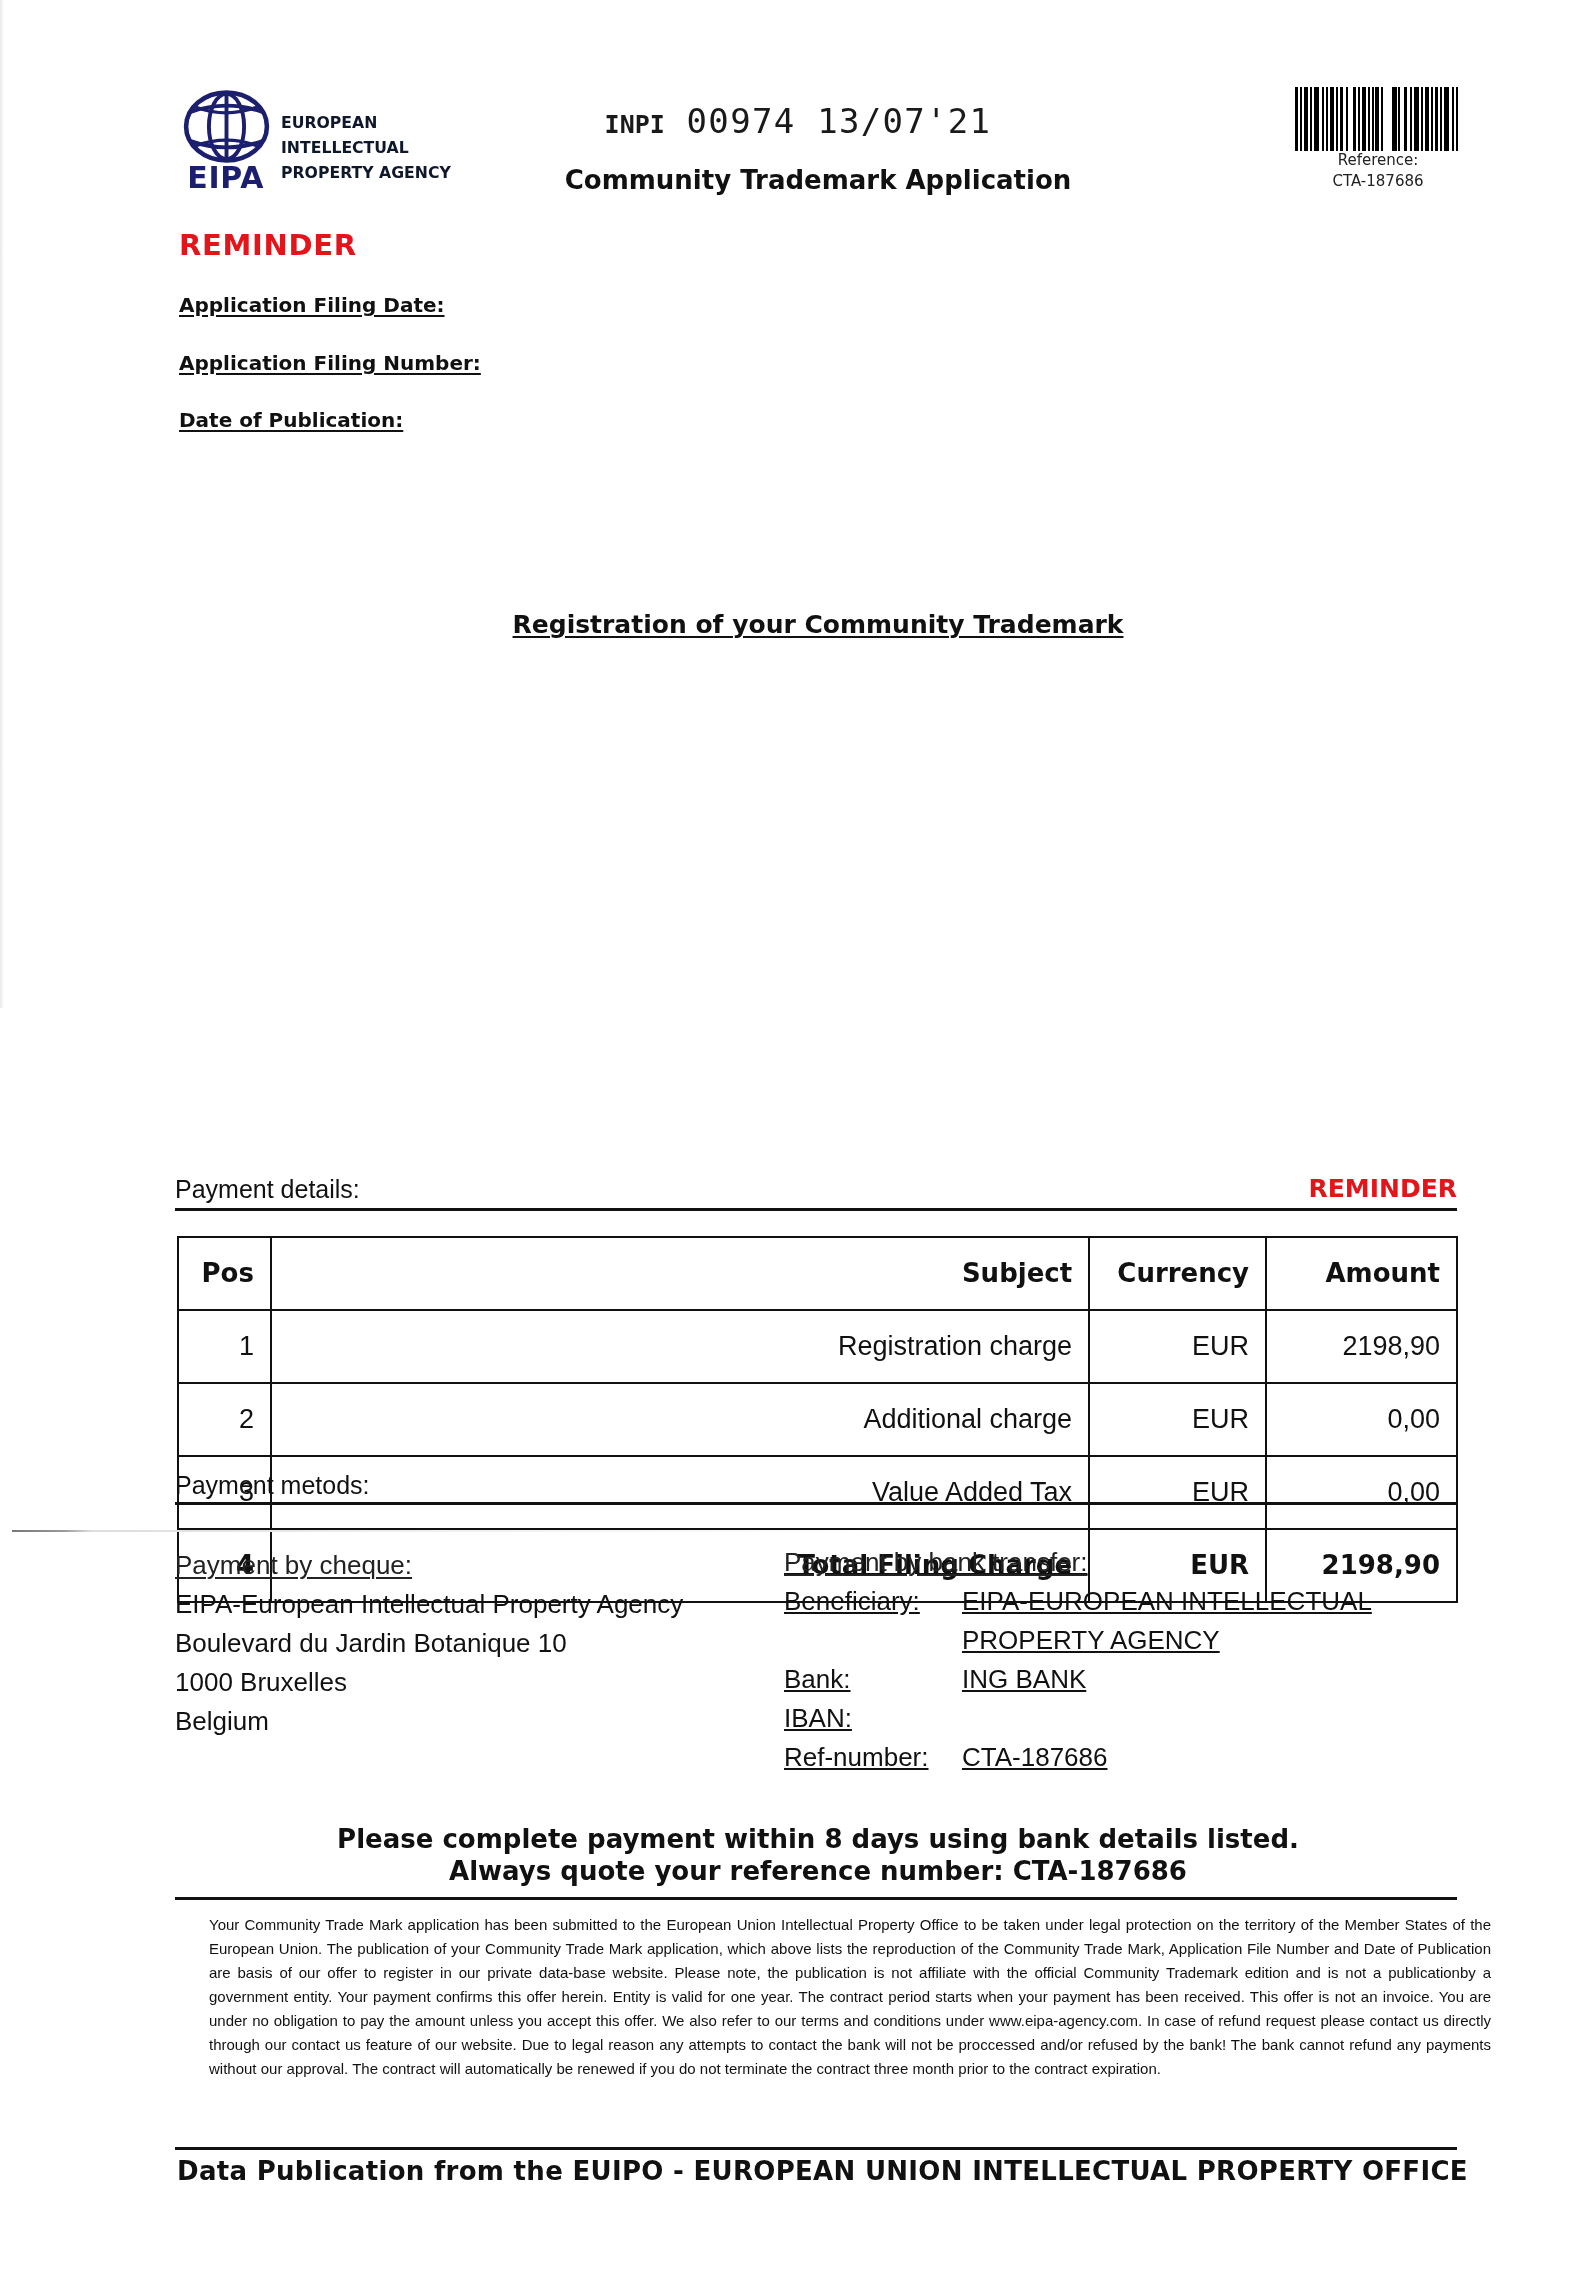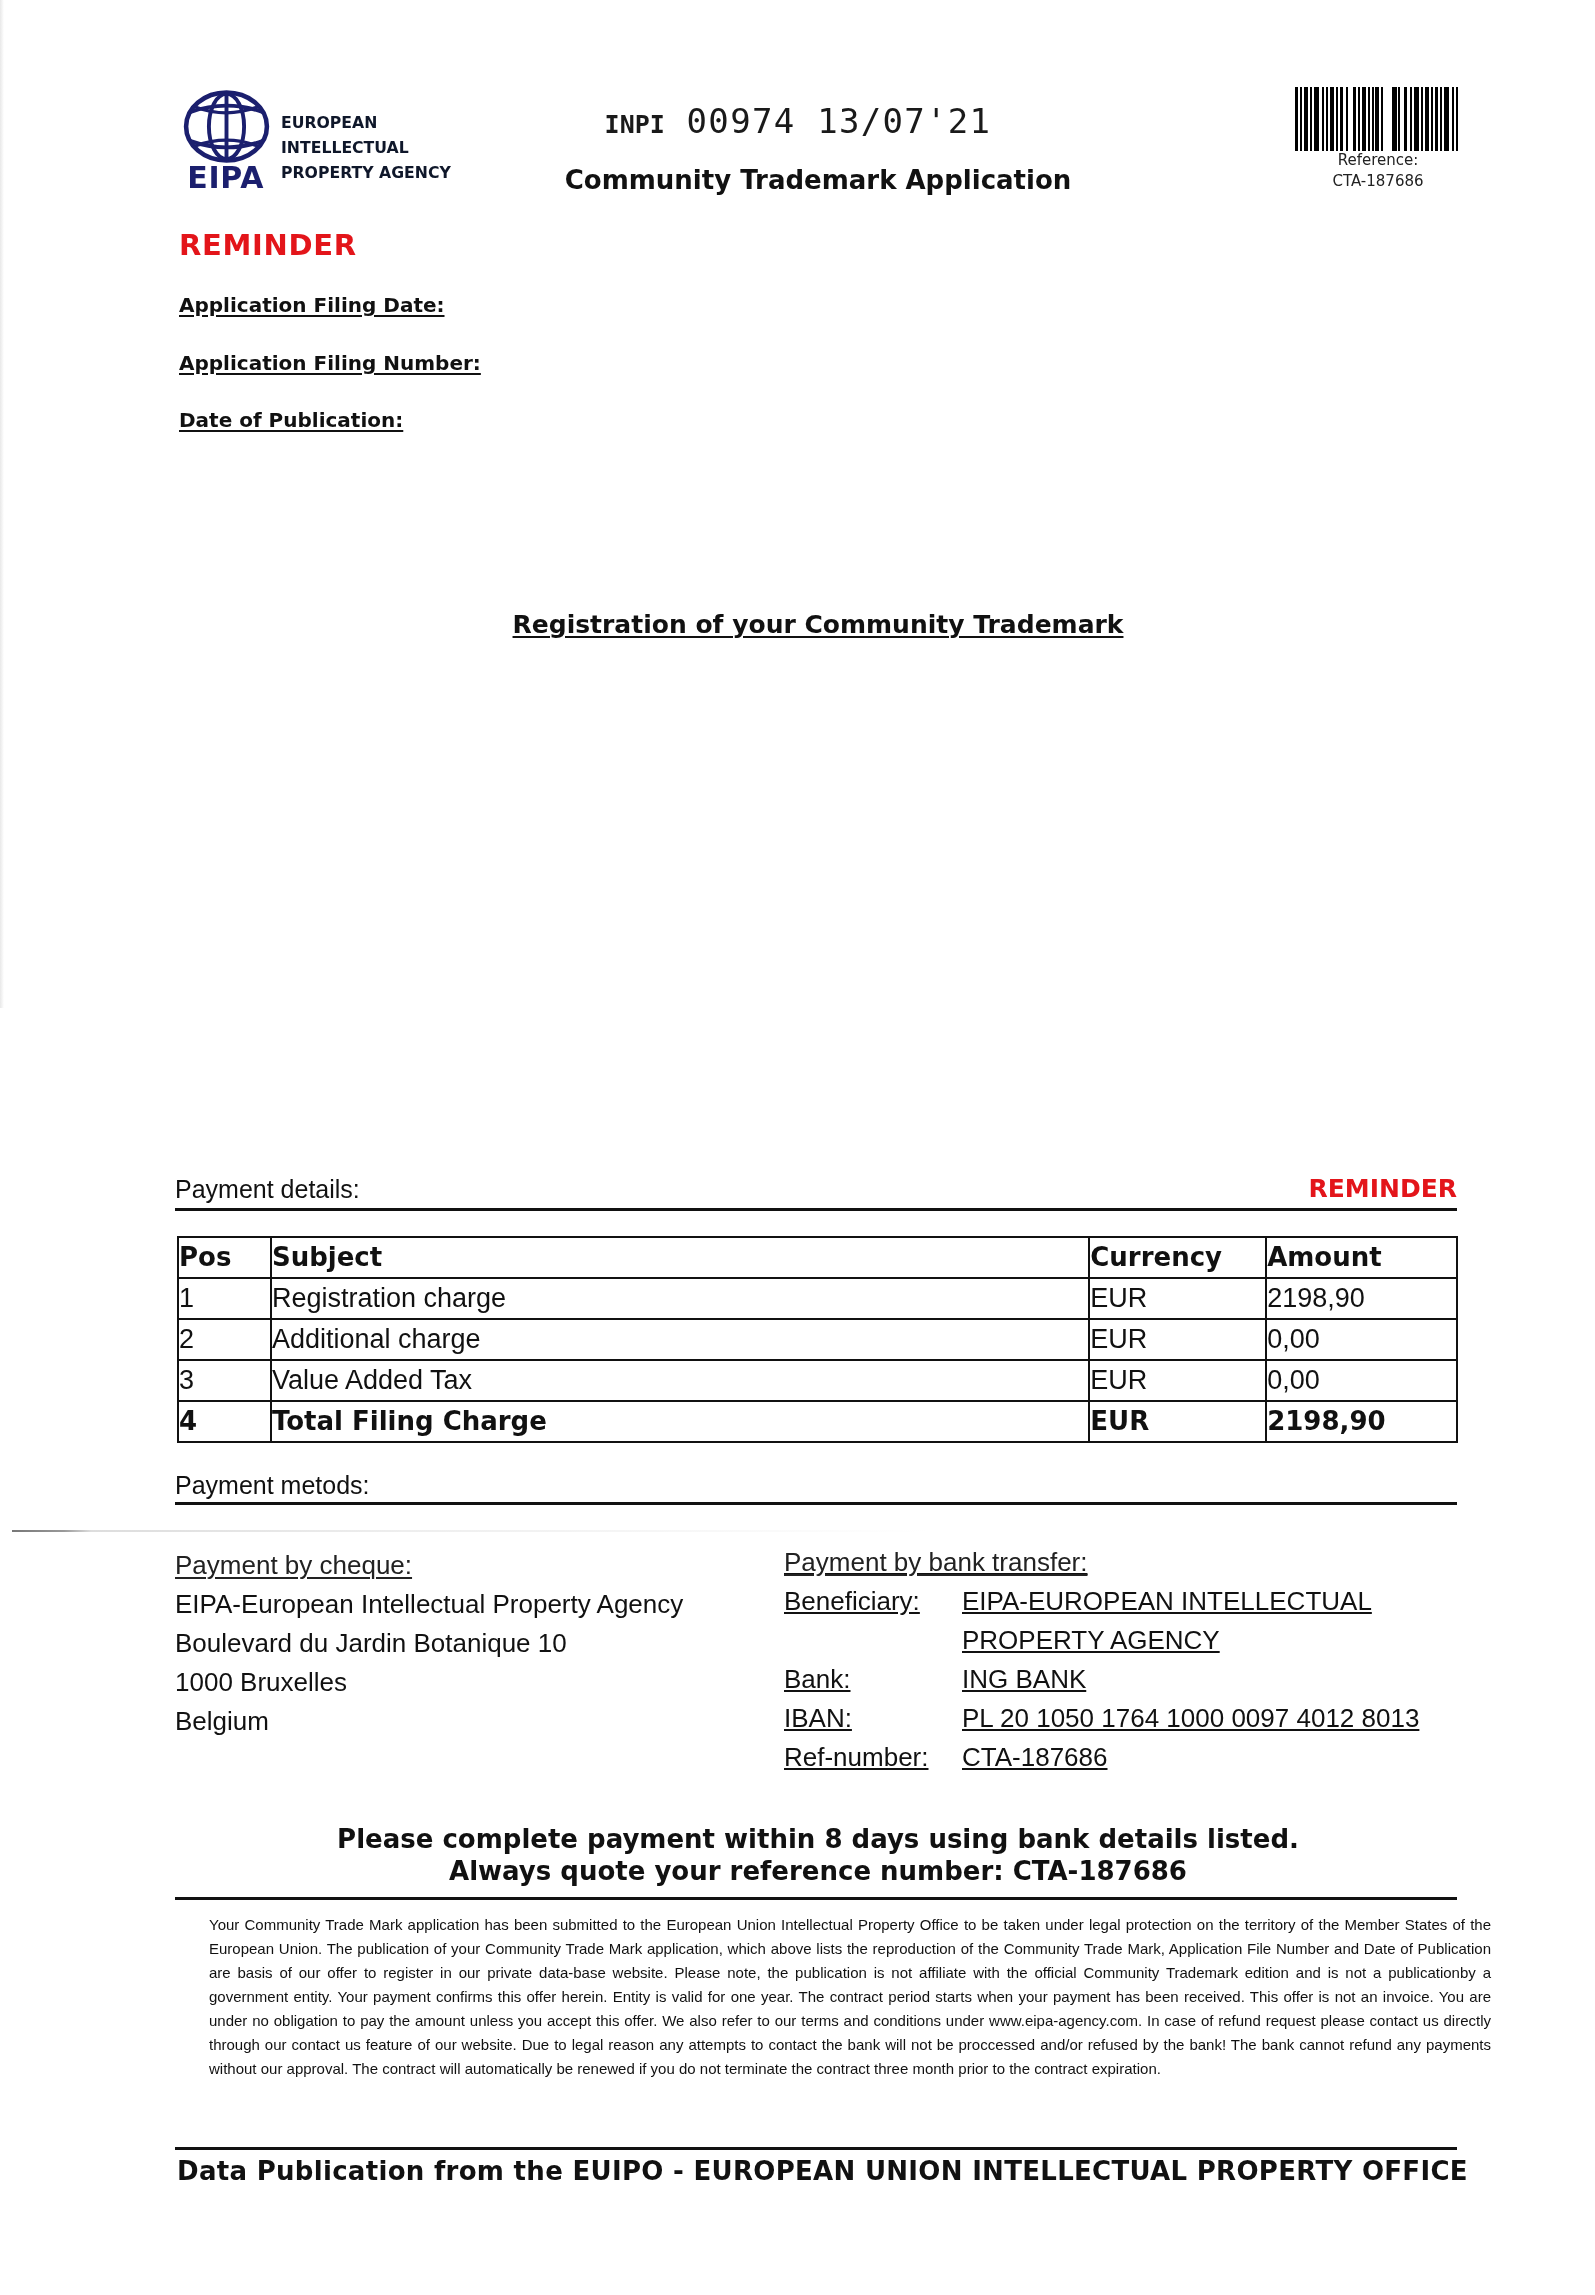--- a/index.html
+++ b/index.html
@@ -40,21 +40,21 @@
                      text-decoration: underline; text-decoration-thickness: 2px; text-underline-offset: 3.3px; color: #111; }
 
   
   .pd-label { left: 175px; top: 1175px; font-family: "Liberation Sans", sans-serif; font-size: 25px; color: #111; }
   .pd-reminder { right: 139px; top: 1174px; font-weight: bold; font-size: 25px; color: #e3151a; }
   .hr { position: absolute; left: 175px; width: 1282px; height: 3.3px; background: #111; }
 
   
   .fees { position: absolute; left: 177px; top: 1236px; width: 1281px; border-collapse: collapse;
           font-family: "Liberation Sans", sans-serif; font-size: 27px; }
-  .fees th, .fees td { border: 2.6px solid #111; text-align: left; padding: 0; height: 39px; line-height: 39px; }
+  .fees th, .fees td { border: 2.6px solid #111; text-align: right; padding: 16px; height: 39px; line-height: 39px; }
   .fees th { font-weight: bold; font-family: "DejaVu Sans", sans-serif; font-size: 26px; }
   .fees .total td { font-weight: bold; font-family: "DejaVu Sans", sans-serif; font-size: 26px; }
   .fees col.c1 { width: 93px; } .fees col.c2 { width: 820px; } .fees col.c3 { width: 177px; } .fees col.c4 { width: 191px; }
 
   .pm-label { left: 175px; top: 1471px; font-family: "Liberation Sans", sans-serif; font-size: 25px; color: #111; }
 
   .scan-streak { left: 11.8px; top: 1530px; width: 916px; height: 2px; background: linear-gradient(to right, #777 0, #999 52px, #ddd 79px, #eee 393px, rgba(255,255,255,0) 916px); }
 
   
   .block { font-family: "Liberation Sans", sans-serif; font-size: 26px; color: #111; line-height: 39px; }
@@ -214,21 +214,20 @@
   <div class="row">
     <span class="k"></span>
     <span>PROPERTY AGENCY</span>
   </div>
   <div class="row">
     <span class="k">Bank:</span>
     <span>ING BANK</span>
   </div>
   <div class="row">
     <span class="k">IBAN:</span>
-    <span>PL 20 1050 1764 1000 0097 4012 8013</span>
   </div>
   <div class="row">
     <span class="k">Ref-number:</span>
     <span>CTA-187686</span>
   </div>
 </div>
 
 <div class="abs notice" style="top:1824px">Please complete payment within 8 days using bank details listed.</div>
 <div class="abs notice" style="top:1856px">Always quote your reference number: CTA-187686</div>
 <div class="hr" style="top:1897px"></div>

